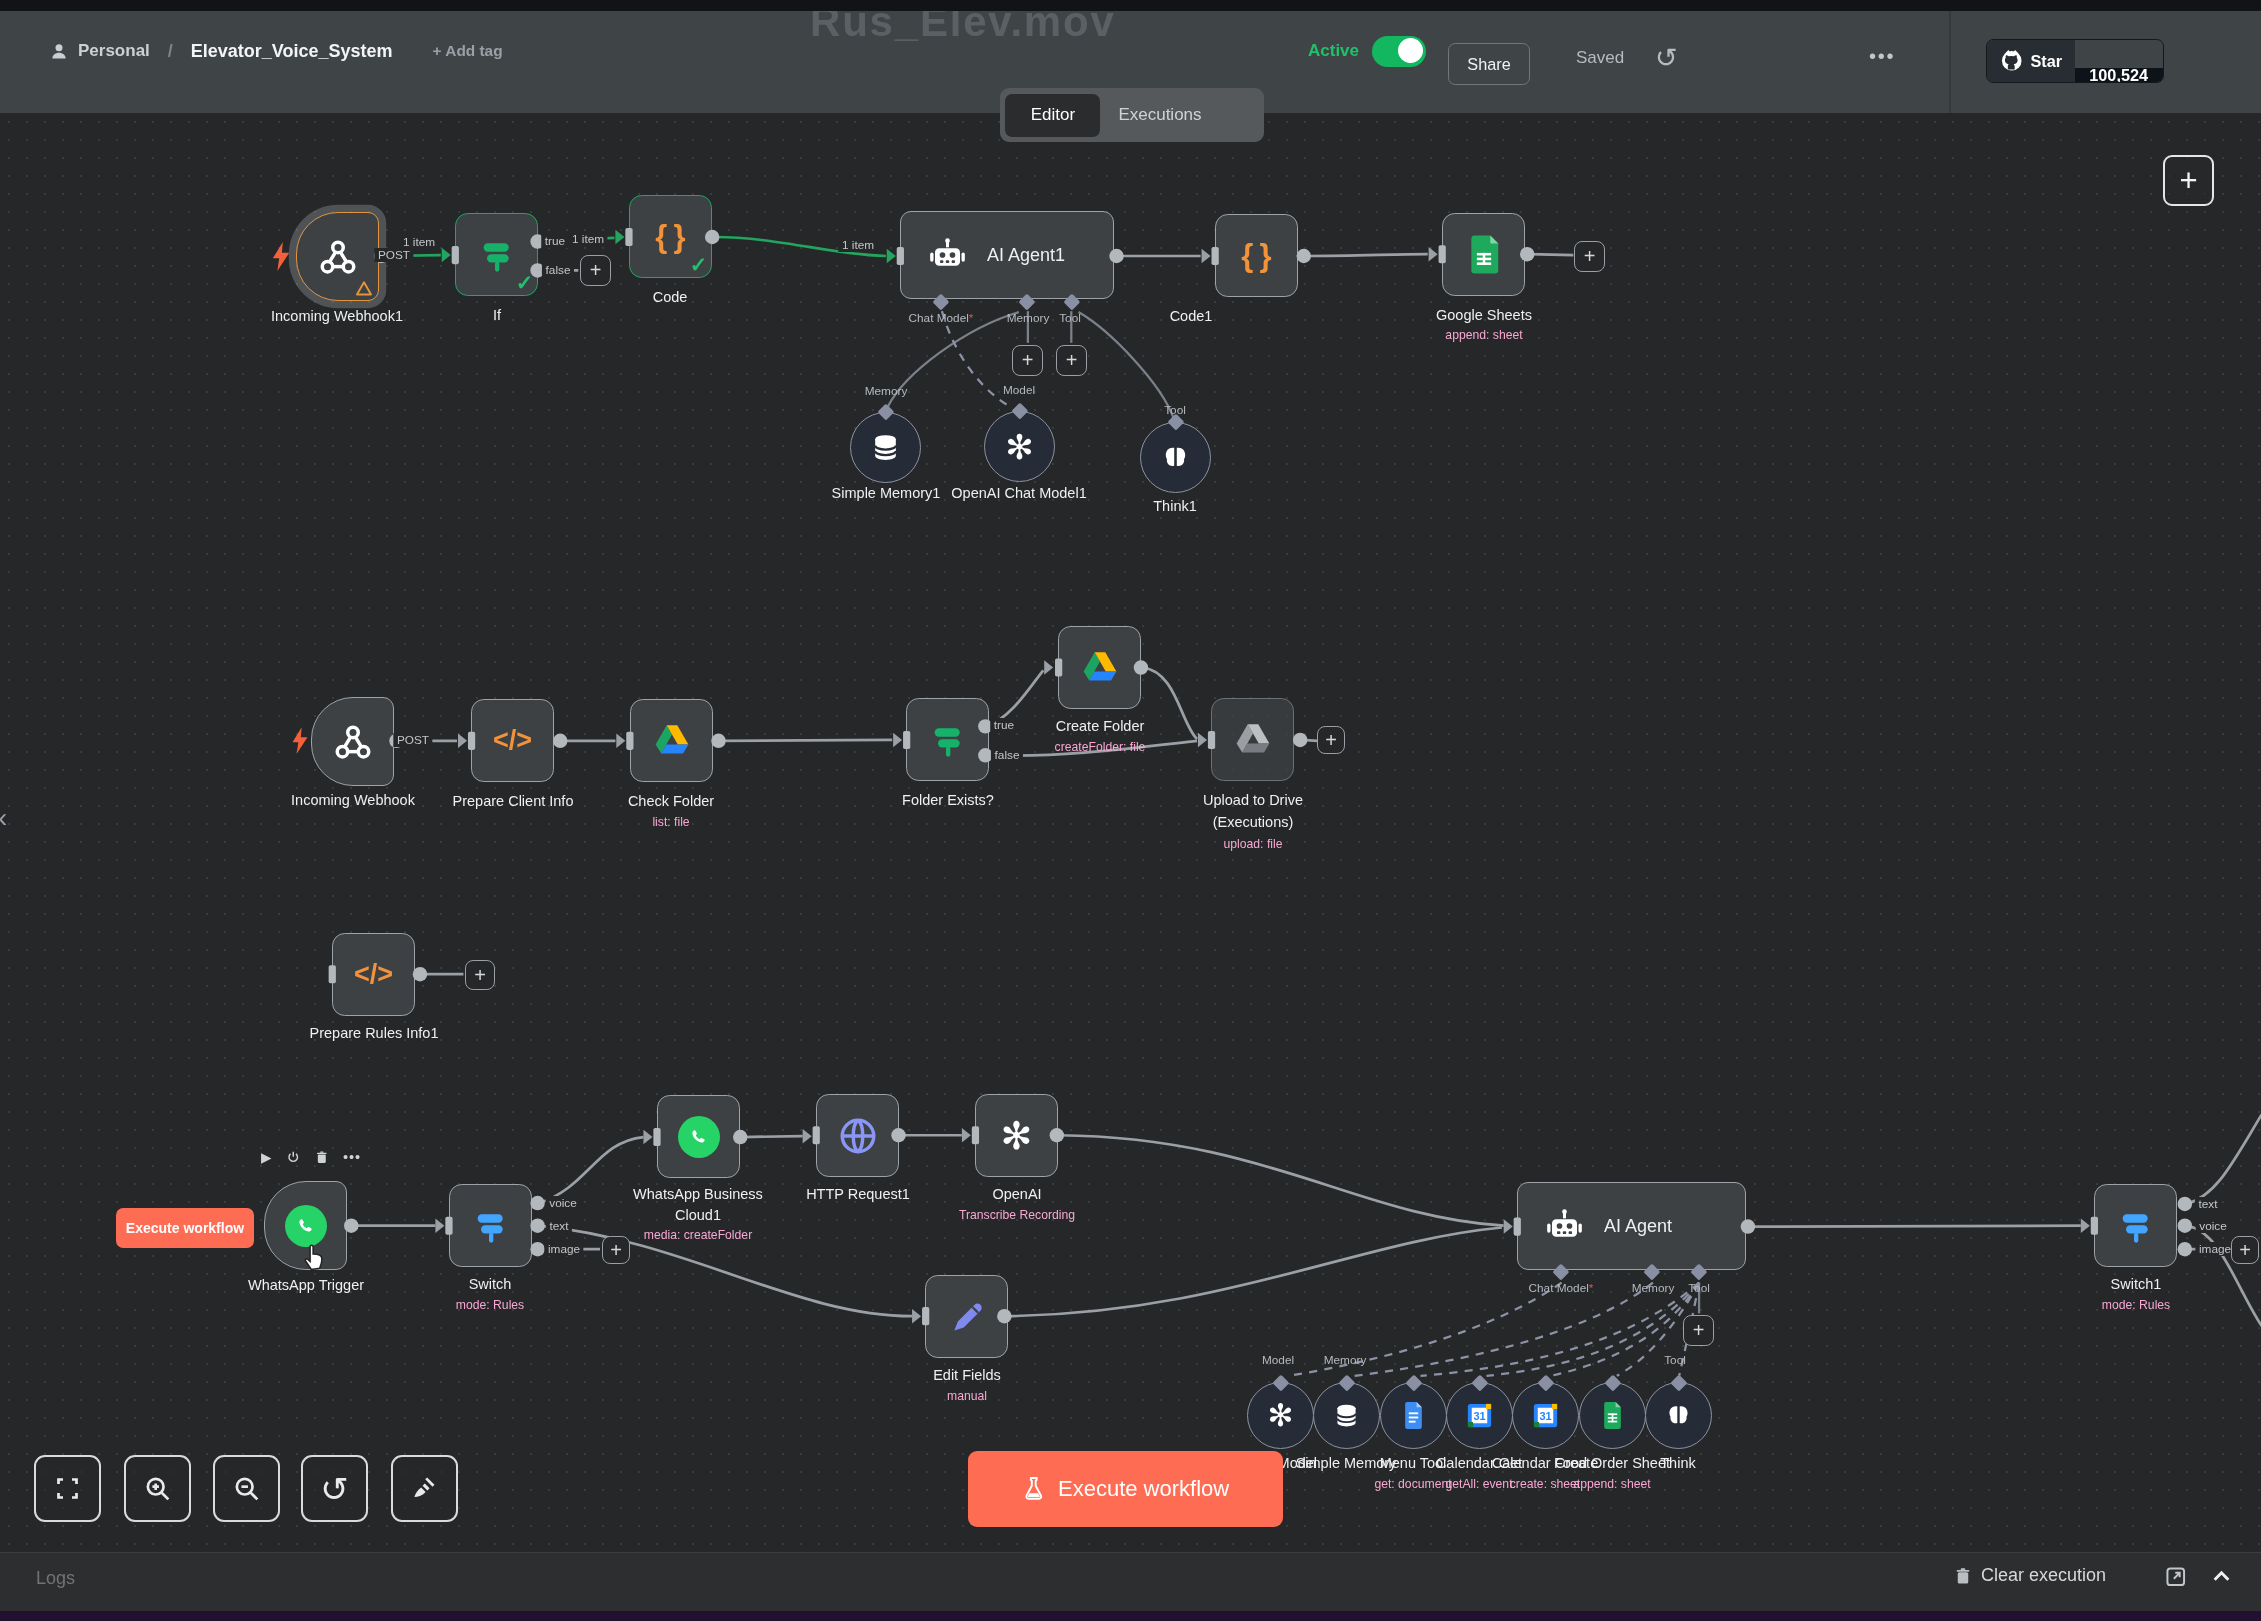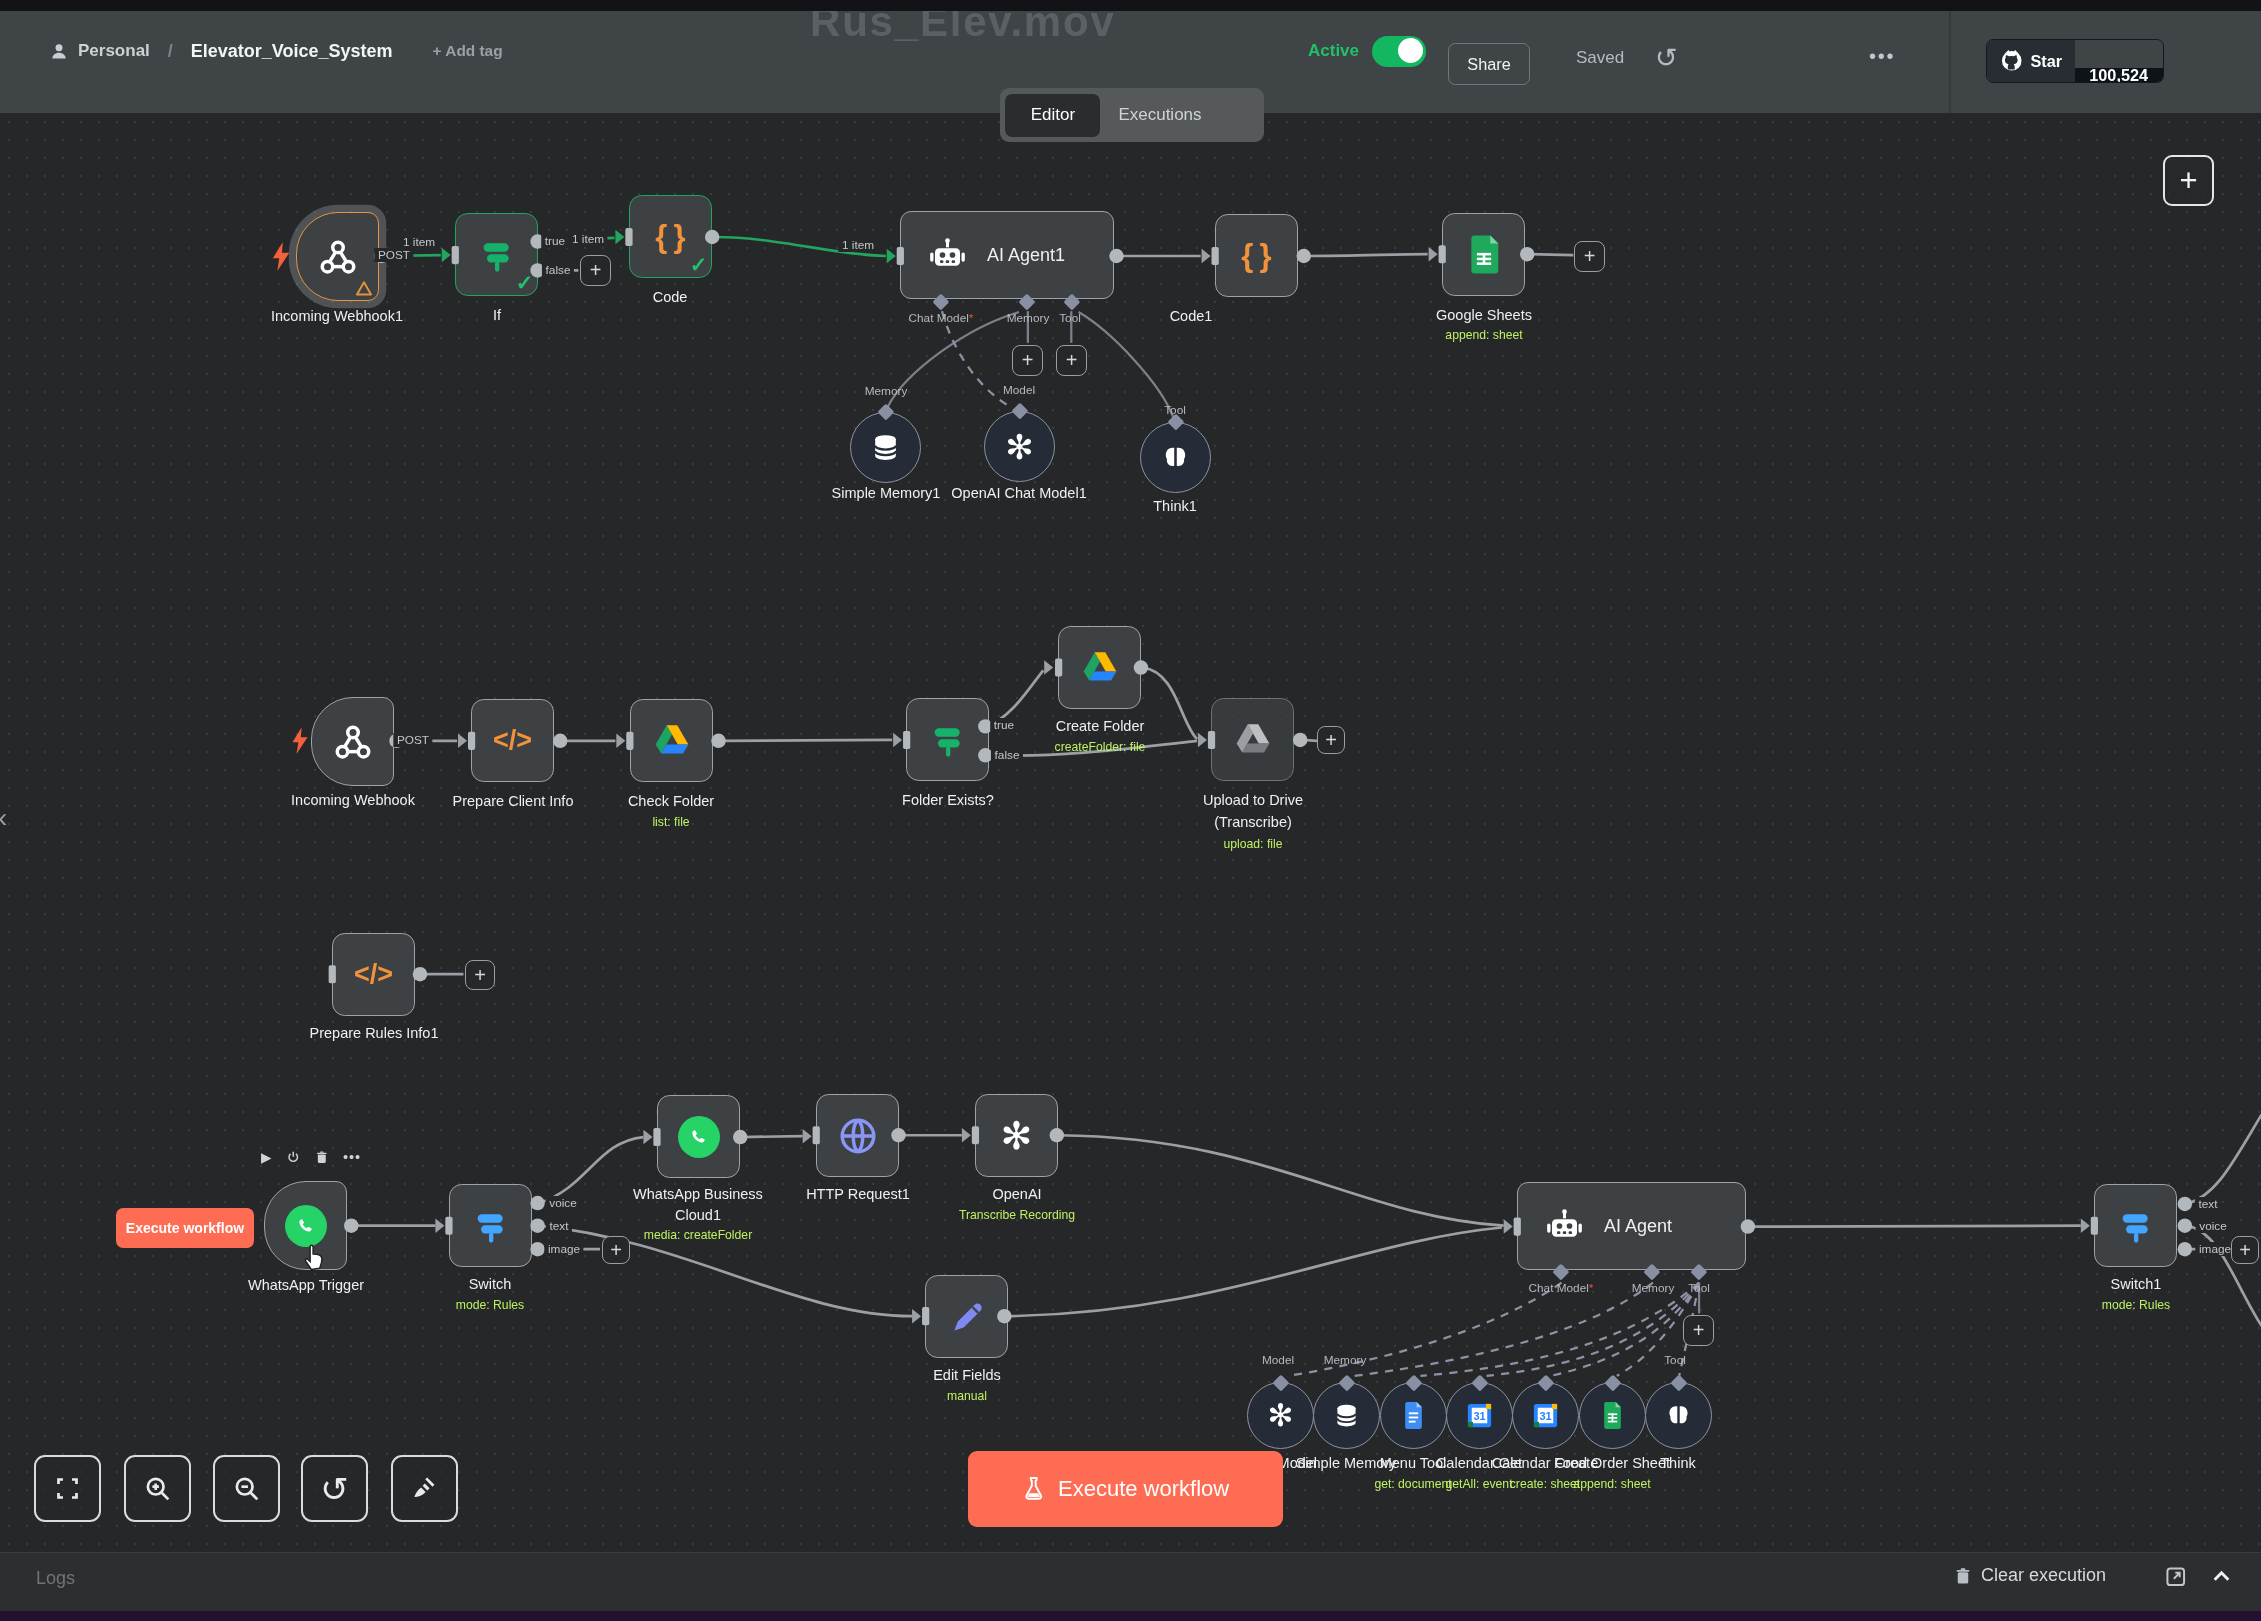--- a/index.html
+++ b/index.html
@@ -51,21 +51,21 @@
   .orange-border{border-color:#e2953b;box-shadow:0 0 0 7.2px rgba(144,149,154,0.40);}
   .deactivated{opacity:0.8;border-color:#7e848a;}
   .agent{height:88px;border-radius:11px;display:flex;align-items:center;gap:18px;padding-left:25px;
          justify-content:flex-start;}
   .agent .aglabel{font-size:18px;color:#eef0f1;}
   .circle{position:absolute;border:1.8px solid #8c93a0;border-radius:50%;background:#262b38;
           display:flex;align-items:center;justify-content:center;box-sizing:border-box;}
   .c78{width:71px;height:71px;}
   .c74{width:67px;height:67px;}
   .nlabel{position:absolute;transform:translateX(-50%);font-size:14.5px;color:#eef0f1;white-space:nowrap;z-index:6;}
-  .nsub{position:absolute;transform:translateX(-50%);font-size:12.2px;color:#bef264;white-space:nowrap;z-index:6;text-align:center;}
+  .nsub{position:absolute;transform:translateX(-50%);font-size:12.2px;color:#f9a8d4;white-space:nowrap;z-index:6;text-align:center;}
   .clabel{position:absolute;transform:translate(-50%,-50%);font-size:11.8px;color:#c3c7cb;
           background:#252728;padding:0 3.6px;z-index:5;white-space:nowrap;}
   .portlabel{position:absolute;transform:translateX(-50%);font-size:11.8px;color:#b4bac0;white-space:nowrap;z-index:5;}
   .portstar{color:#e0543c;}
   .diamond{position:absolute;width:11.8px;height:11.8px;background:#8a90a4;border-radius:1.8px;transform:rotate(45deg);z-index:5;}
   .plusbox{position:absolute;width:31px;height:31px;border:1.8px solid #9aa0a6;border-radius:8.1px;background:#252728;
            display:flex;align-items:center;justify-content:center;color:#d5d8db;font-size:20px;box-sizing:border-box;z-index:5;}
   .check{position:absolute;color:#23c16b;font-size:21px;font-weight:bold;z-index:7;}
   .layer{position:absolute;left:0;top:0;z-index:4;}
   
@@ -458,21 +458,21 @@
 <div class="nsub" style="left:1100px;top:740px">createFolder: file</div>
 
 <div class="node sq deactivated abs" style="left:1211px;top:698px">
   <svg width="42" height="38" viewBox="0 0 24 23">
     <polygon points="8.8,2 12,7.6 5.5,19 2.1,13.6" fill="#b9bec3"></polygon>
     <polygon points="8.8,2 15.2,2 21.9,13.6 15.5,13.6" fill="#e4e6e8"></polygon>
     <polygon points="5.5,19 8.5,13.6 21.9,13.6 18.7,19" fill="#8d9298"></polygon>
   </svg>
 </div>
 <div class="nlabel" style="left:1253px;top:792px">Upload to Drive</div>
-<div class="nlabel" style="left:1253px;top:814px">(Transcribe)</div>
+<div class="nlabel" style="left:1253px;top:814px">(Executions)</div>
 <div class="nsub" style="left:1253px;top:837px">upload: file</div>
 <div class="plusbox" style="left:1317px;top:726px;width:28px;height:28px">+</div>
 
 <div class="node sq abs" style="left:332px;top:933px">
   <span style="font-size:27px;font-weight:bold;color:#f2933b">&lt;/&gt;</span>
 </div>
 <div class="nlabel" style="left:374px;top:1025px">Prepare Rules Info1</div>
 <div class="plusbox" style="left:465px;top:960px;width:30px;height:30px">+</div>
 
 <div class="hovbar">

